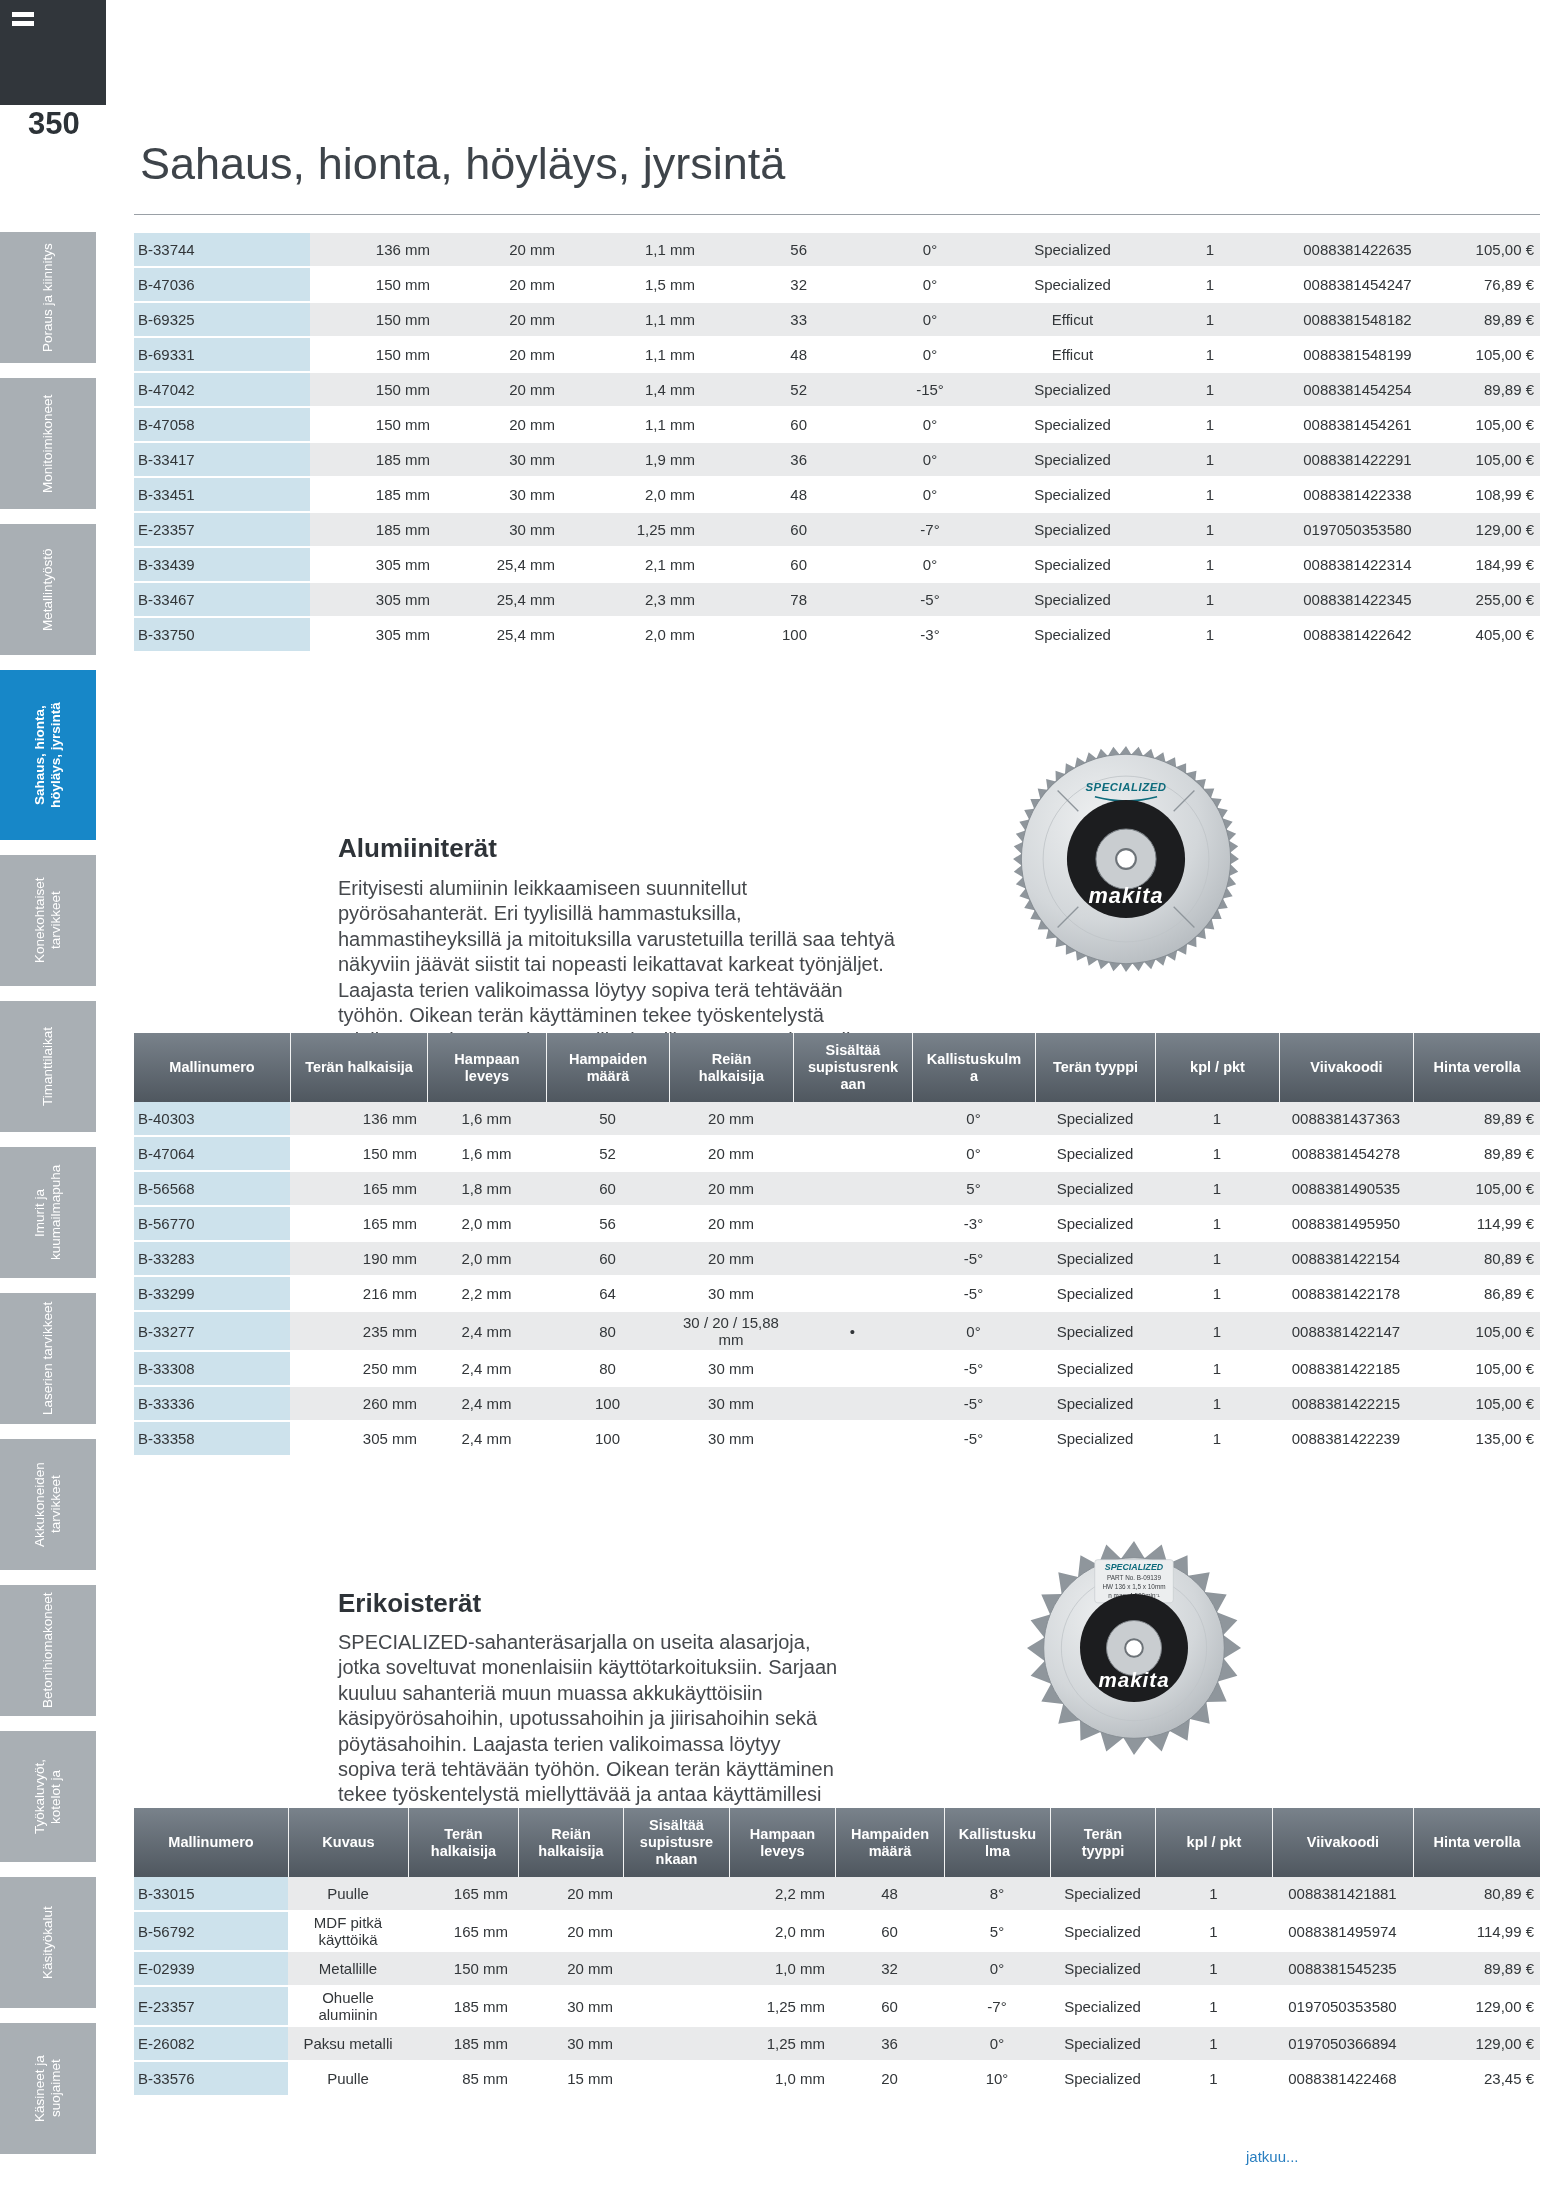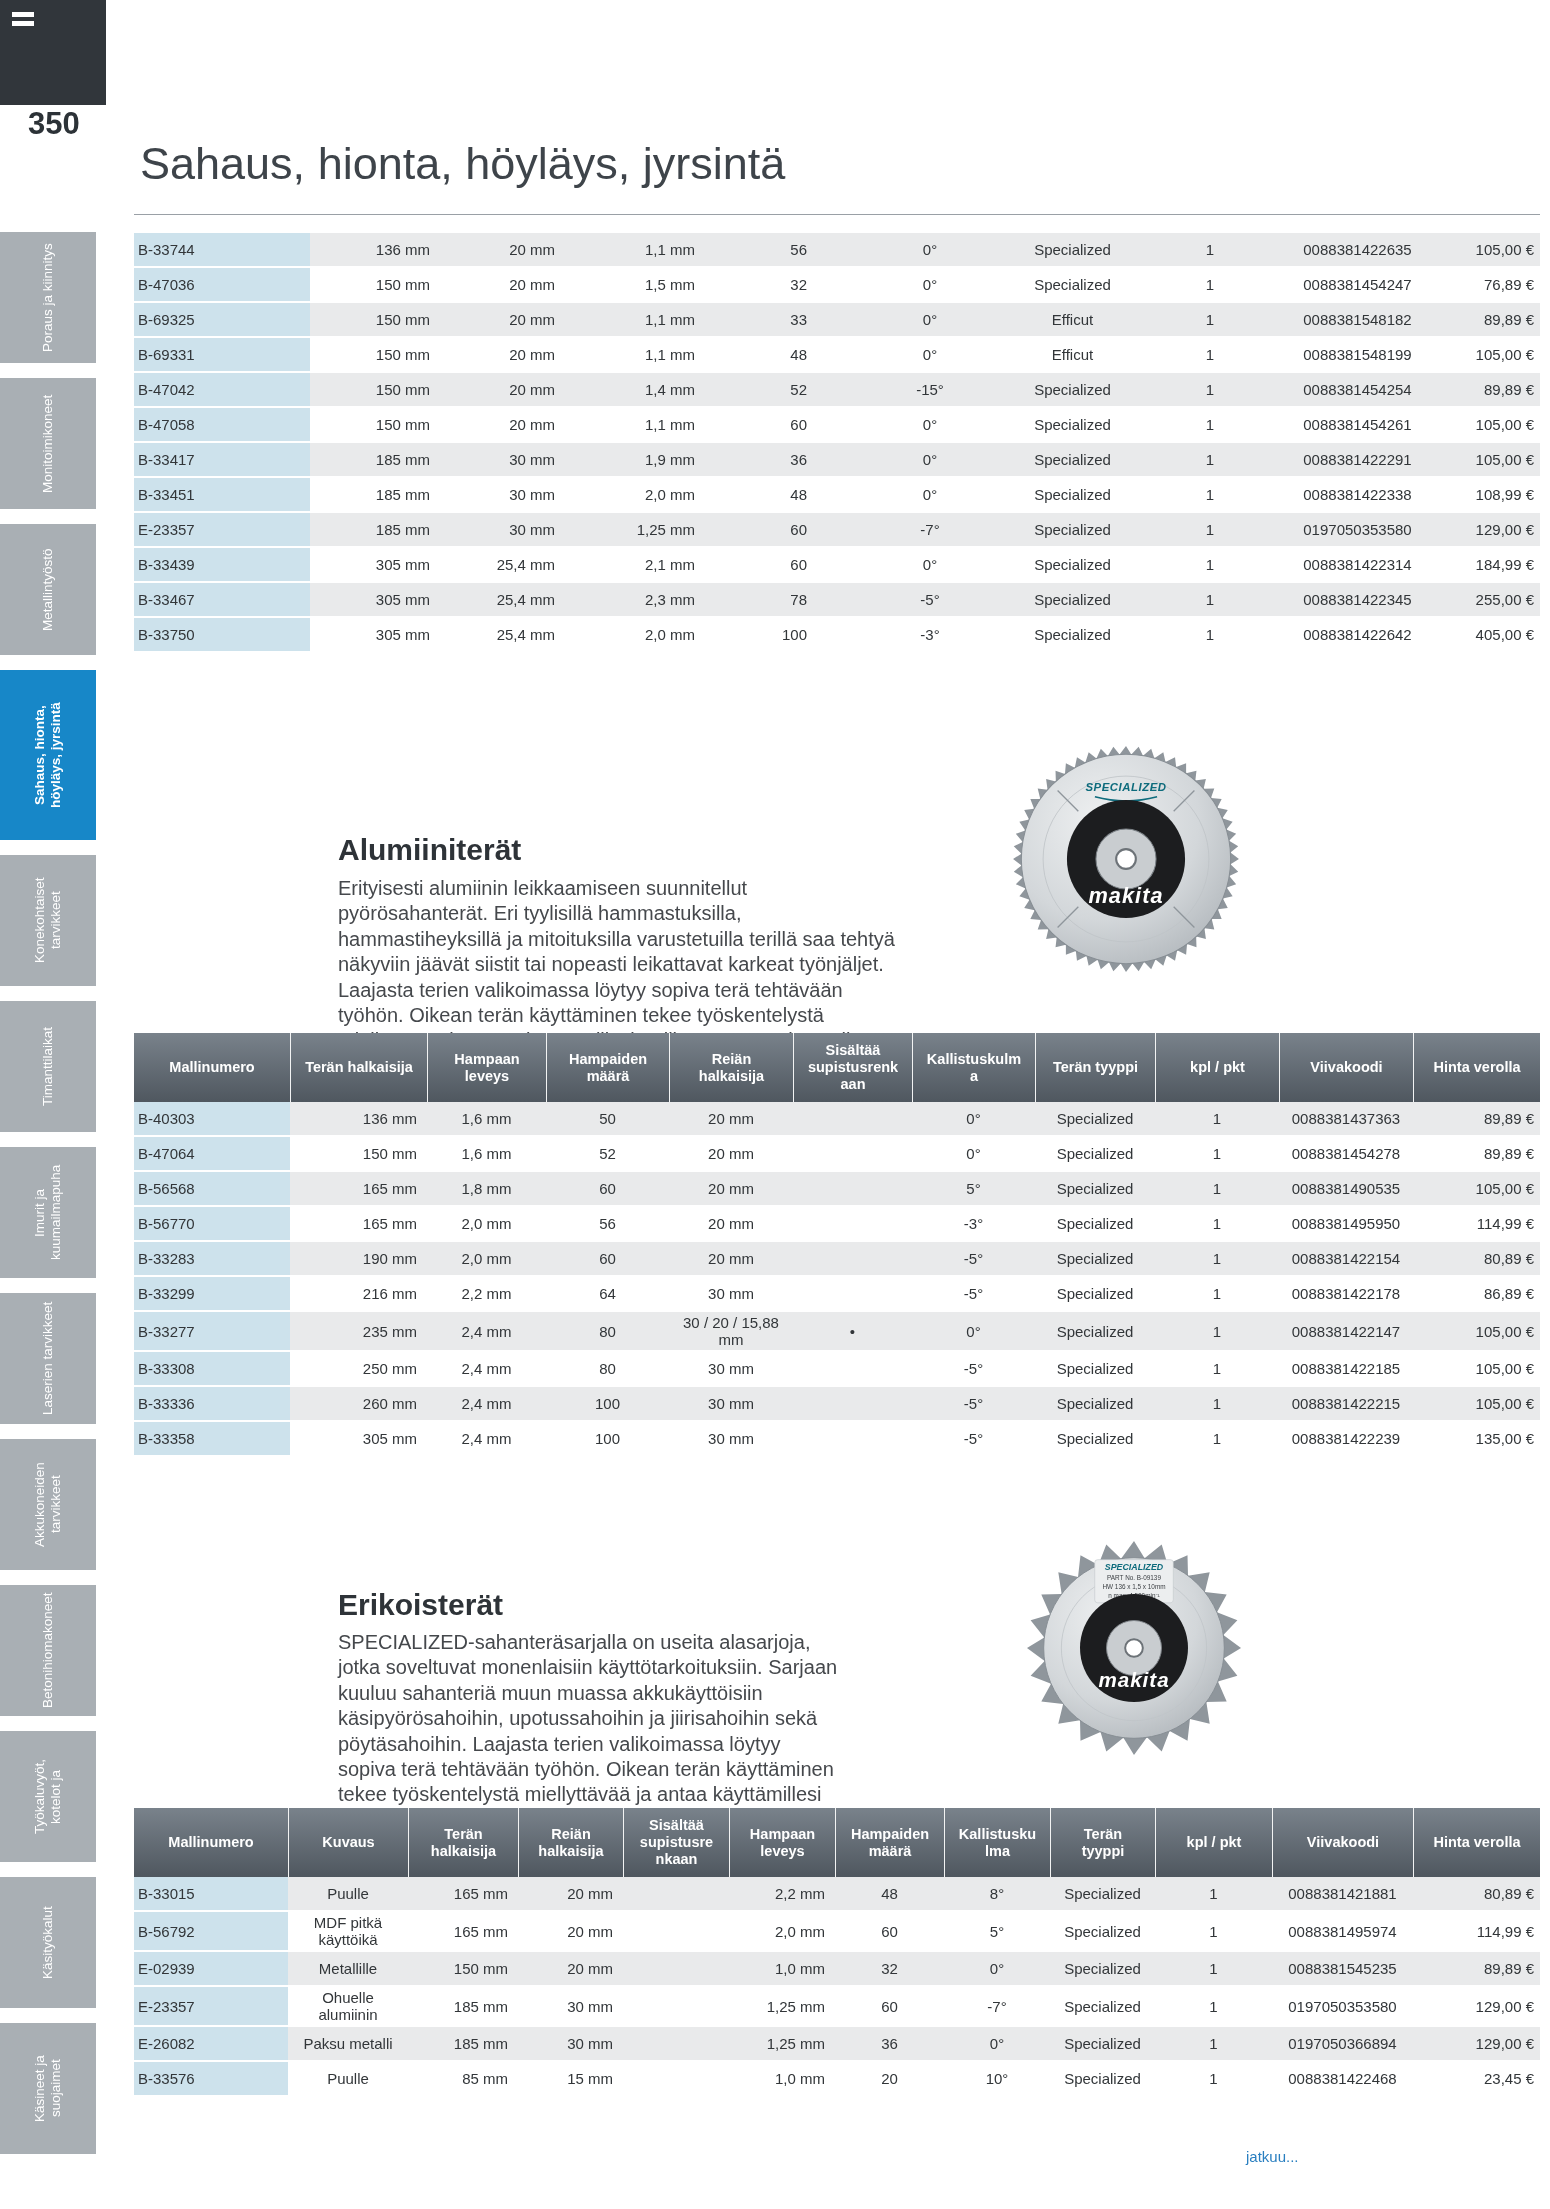--- a/index.html
+++ b/index.html
@@ -32,21 +32,21 @@
     text-align:center;vertical-align:middle;padding:9px 13px;line-height:1.18;overflow-wrap:anywhere}
   .data-table thead th + th{border-left:1px solid #f2f3f3}
   .top-table{left:134px;top:233px;width:1406px}
   .alu-table{left:134px;top:1033px;width:1406px}
   .erik-table{left:134px;top:1808px;width:1406px}
   .ar{text-align:right}.ac{text-align:center}.al{text-align:center}
   .cnt{padding-right:58px !important}
   .price{padding-right:6px !important}
 
   
-  .section-heading{position:absolute;font-size:30px;font-weight:bold;color:#2e3338}
+  .section-heading{position:absolute;font-size:26px;font-weight:bold;color:#2e3338}
   .section-desc{position:absolute;font-size:20px;line-height:1.27;color:#45484c}
   .heading-alu{left:338px;top:833px}
   .desc-alu{left:338px;top:876px;width:560px}
   .heading-erik{left:338px;top:1588px}
   .desc-erik{left:338px;top:1630px;width:505px}
 
   
   .blade{position:absolute}
   .blade svg{display:block;width:100%;height:100%}
   .slot{stroke:#8f969c;stroke-width:1.3}

